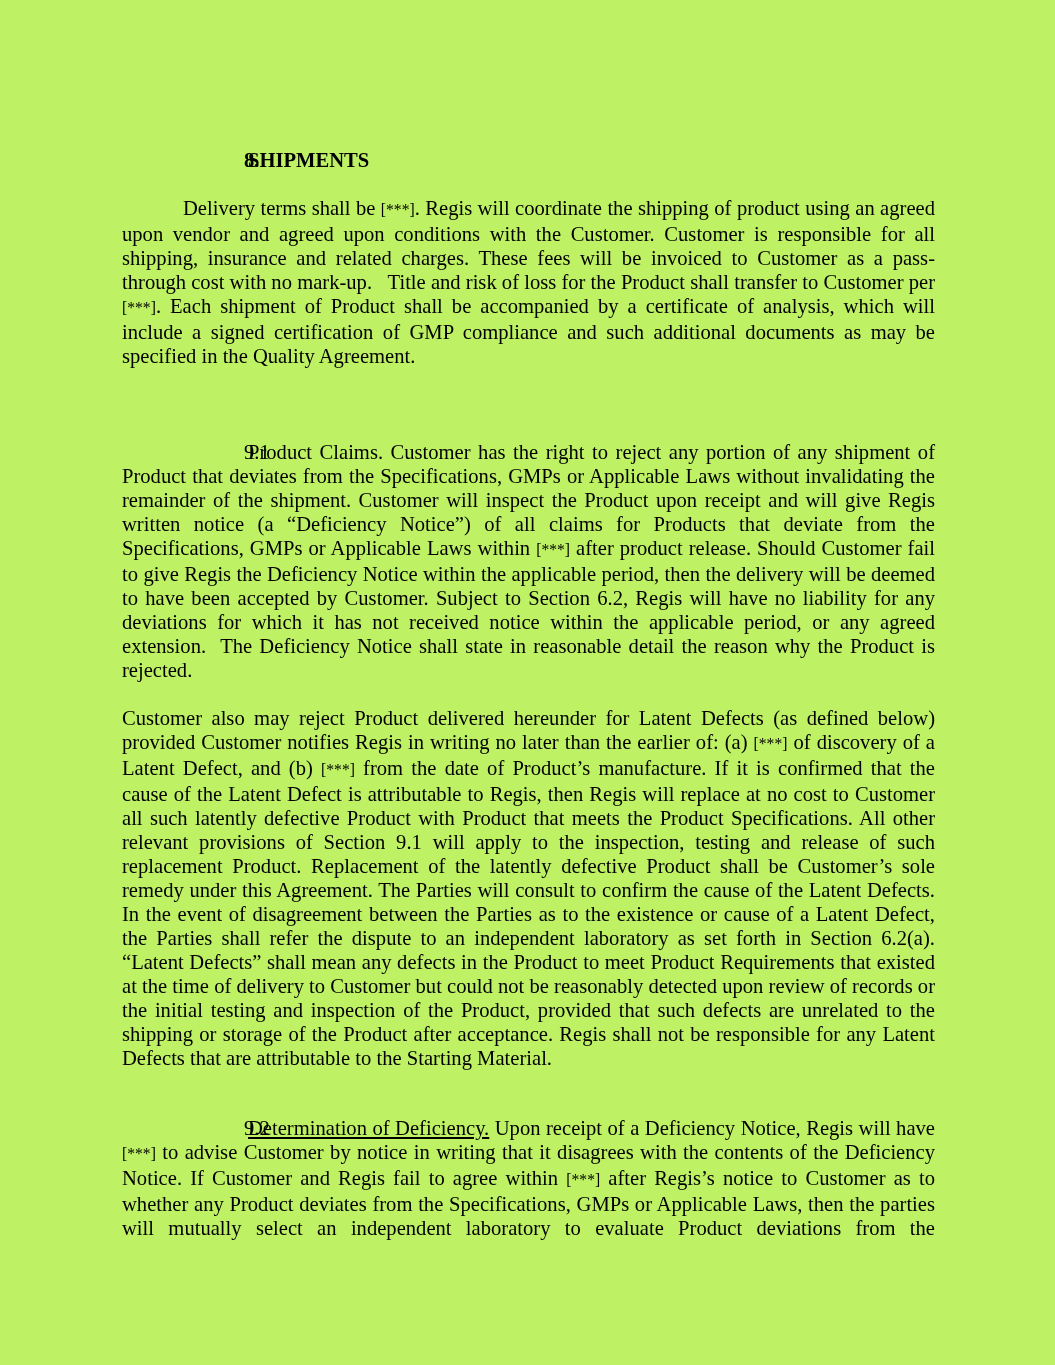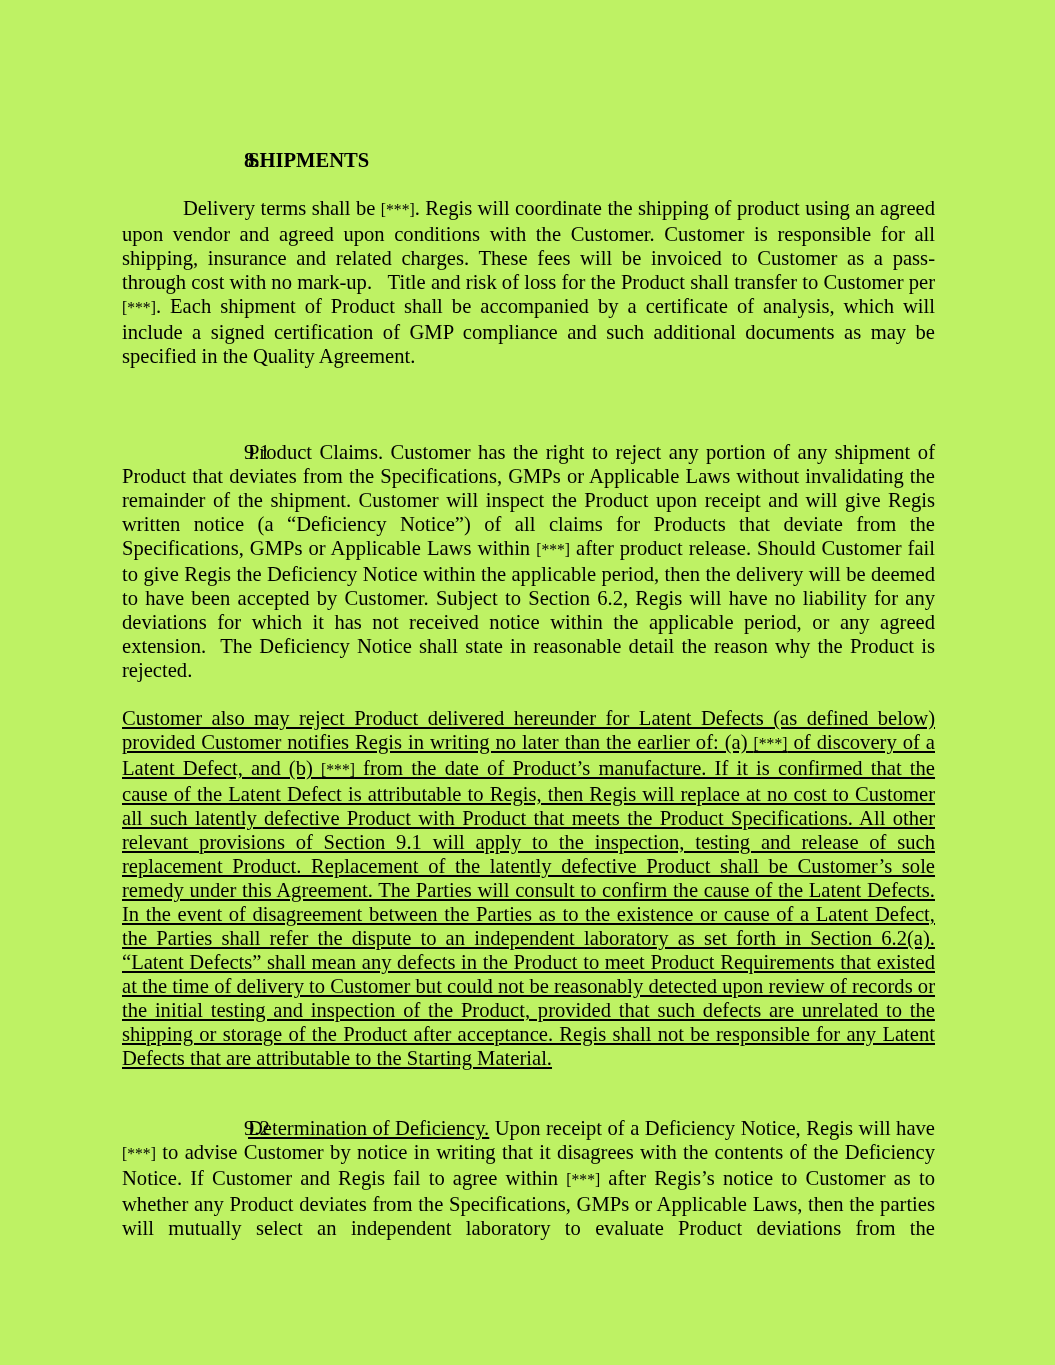--- a/index.html
+++ b/index.html
@@ -29,21 +29,21 @@
   .h-num {
     display: inline-block;
     width: 65px;
   }
   .para {
     margin: 0;
     text-align: justify;
   }
   .indent { text-indent: 61px; }
   .sec-gap { margin-top: 72px; }
-  .mt1 { margin-top: 24px; text-decoration: underline; }
+  .mt1 { margin-top: 24px; }
   .mt2 { margin-top: 46px; }
   .justify-last { text-align-last: justify; }
   .run-redacted { font-size: 0.76em; }
   .run-underline { text-decoration: underline; }
   .run-numtab {
     display: inline-block;
     width: 65px;
   }
 </style>
 </head>

